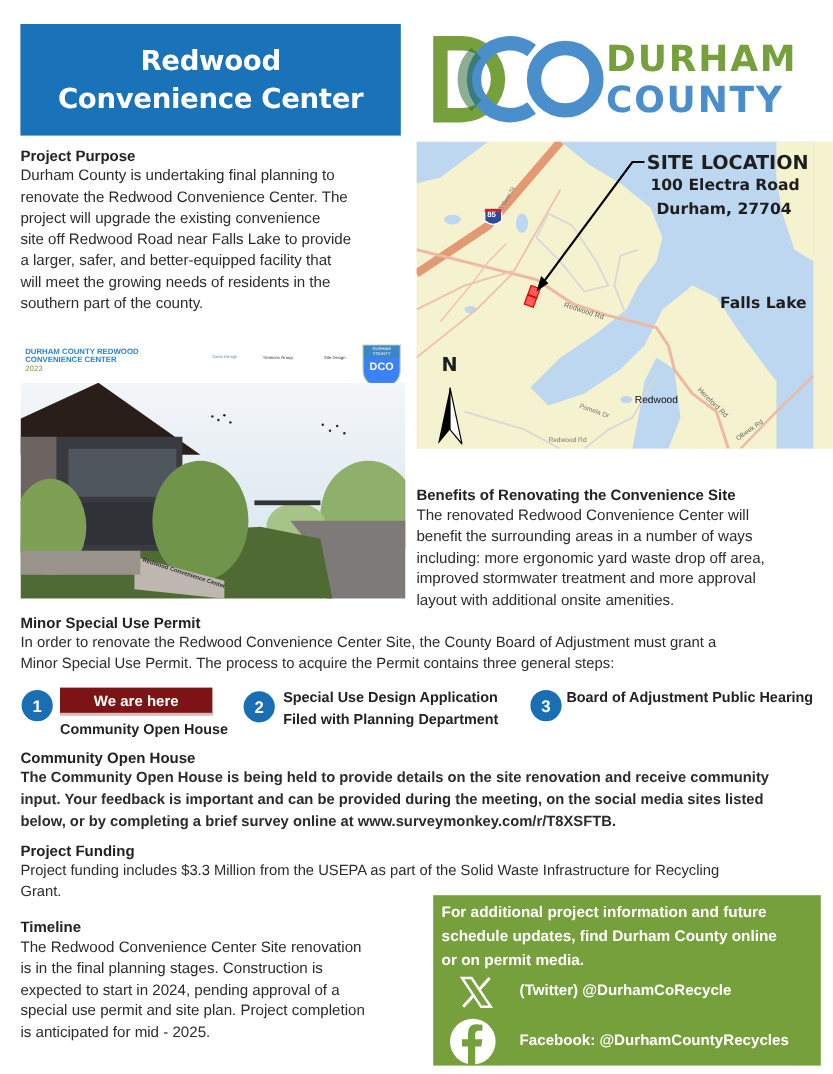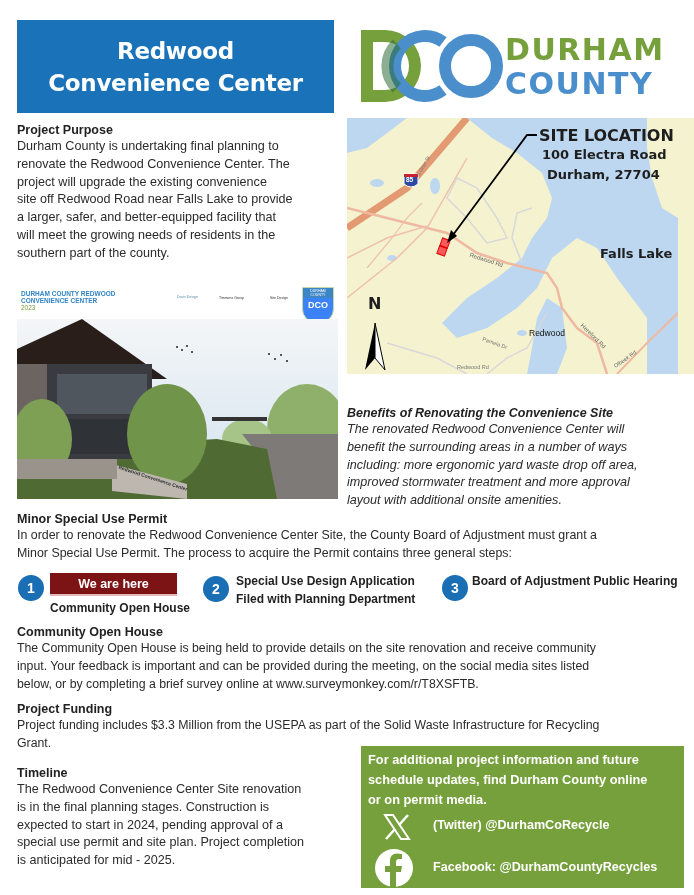--- a/index.html
+++ b/index.html
@@ -170,21 +170,21 @@
         <circle cx="175" cy="33" r="1"></circle>
         <circle cx="252" cy="35" r="1"></circle>
         <circle cx="258" cy="40" r="1"></circle>
         <circle cx="264" cy="36" r="1"></circle>
         <circle cx="270" cy="42" r="1"></circle>
       </g>
   </svg>
   <div class="abs" style="left:100px; top:190px; font-size:5px; color:#333; transform:rotate(18deg); font-weight:bold;">Redwood Convenience Center</div>
 </div>
 
-<div class="abs" style="left:347px; top:405px; width:340px;font-style:italic;">
+<div class="abs" style="left:347px; top:405px; width:340px;">
   <div class="h">Benefits of Renovating the Convenience Site</div>
   <div class="p">
     <div>The renovated Redwood Convenience Center will</div>
     <div>benefit the surrounding areas in a number of ways</div>
     <div>including: more ergonomic yard waste drop off area,</div>
     <div>improved stormwater treatment and more approval</div>
     <div>layout with additional onsite amenities.</div>
   </div>
 </div>
 
@@ -204,21 +204,21 @@
 <div class="abs step-text" style="left:236px; top:572px;">
   <div>Special Use Design Application</div>
   <div>Filed with Planning Department</div>
 </div>
 
 <div class="abs step-num" style="left:442px; top:575px;">3</div>
 <div class="abs step-text" style="left:472px; top:572px;">Board of Adjustment Public Hearing</div>
 
 <div class="abs" style="left:17px; top:624px; width:670px;">
   <div class="h">Community Open House</div>
-  <div class="p" style="font-size:12.3px;">
+  <div class="p" style="font-size:12.3px;font-weight:bold;">
     <div>The Community Open House is being held to provide details on the site renovation and receive community</div>
     <div>input.  Your feedback is important and can be provided during the meeting, on the social media sites listed</div>
     <div>below, or by completing a brief survey online at www.surveymonkey.com/r/T8XSFTB.</div>
   </div>
 </div>
 
 <div class="abs" style="left:17px; top:701px; width:670px;">
   <div class="h">Project Funding</div>
   <div class="p" style="font-size:12.3px;">
     <div>Project funding includes $3.3 Million from the USEPA as part of the Solid Waste Infrastructure for Recycling</div>

